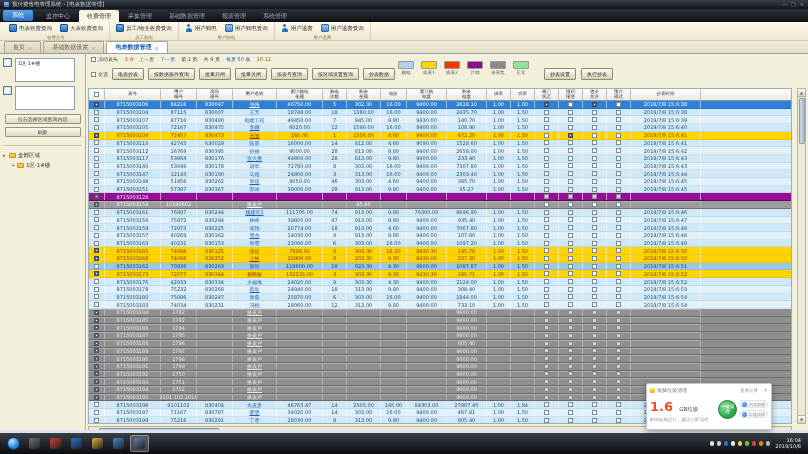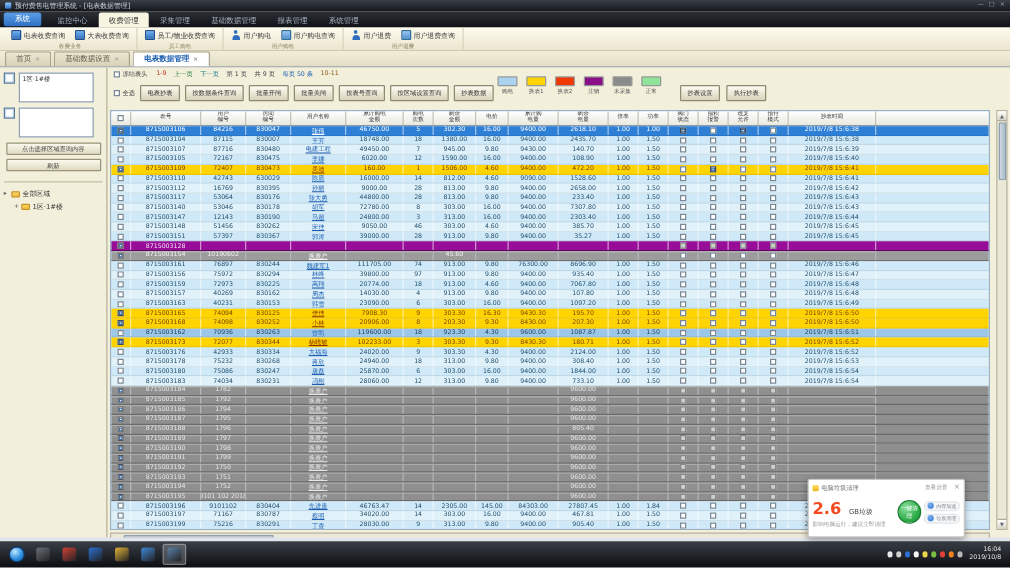--- a/index.html
+++ b/index.html
@@ -1743,21 +1743,21 @@
 
   <div class="popup">
     <div class="pop-head">
       <span class="broom-icon"></span>
       <span class="pop-title">电脑垃圾清理</span>
       <span class="pop-link">查看设置</span>
       <span class="pop-close">×</span>
     </div>
     <div class="pop-body">
       <div class="pop-left">
-        <span class="pop-big">2.6</span>
+        <span class="pop-big">1.6</span>
         <span class="pop-unit">GB垃圾</span>
         <div class="pop-desc">影响电脑运行，建议立即清理</div>
       </div>
       <div class="pop-ball">一键清理</div>
       <div class="pop-side" id="popside">
           <div class="pside">
             <span class="bluedot"></span>
             <span>内存加速</span>
           </div>
           <div class="pside">

